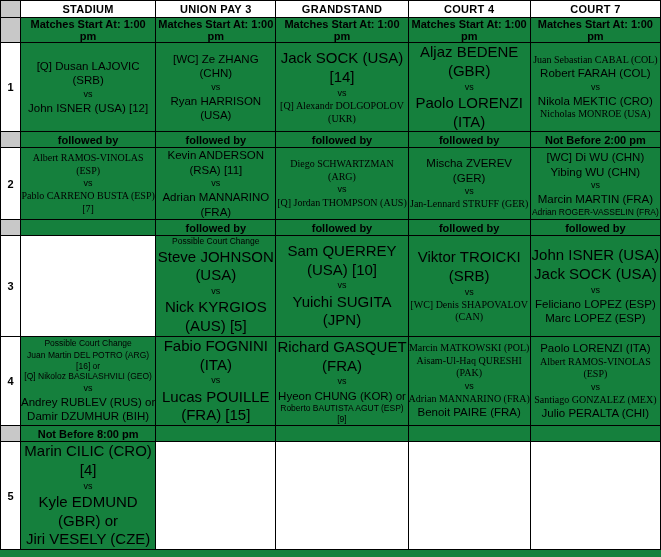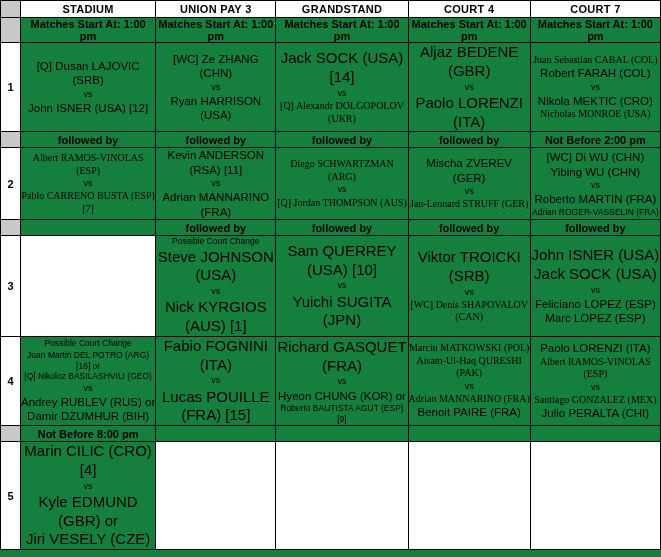--- a/index.html
+++ b/index.html
@@ -167,42 +167,42 @@
           </td>
       <td class="match">
             <span class="ln p med">Mischa ZVEREV (GER)</span>
             <span class="vs">vs</span>
             <span class="ln p sm">Jan-Lennard STRUFF (GER)</span>
           </td>
       <td class="match">
             <span class="ln p med">[WC] Di WU (CHN)</span>
             <span class="ln p med">Yibing WU (CHN)</span>
             <span class="vs">vs</span>
-            <span class="ln p med">Roberto MARTIN (FRA)</span>
+            <span class="ln p med">Marcin MARTIN (FRA)</span>
             <span class="ln p xs">Adrian ROGER-VASSELIN (FRA)</span>
           </td>
     </tr>
 
     <tr>
       <td class="corner spacer-num"></td>
       <td class="notebar"></td>
       <td class="notebar">followed by</td>
       <td class="notebar">followed by</td>
       <td class="notebar">followed by</td>
       <td class="notebar">followed by</td>
     </tr>
 
     <tr>
       <td class="rownum">3</td>
       <td class="match empty blank-tall"></td>
       <td class="match">
             <span class="ccnote">Possible Court Change</span>
             <span class="ln p big">Steve JOHNSON (USA)</span>
             <span class="vs">vs</span>
-            <span class="ln p big">Nick KYRGIOS (AUS) [1]</span>
+            <span class="ln p big">Nick KYRGIOS (AUS) [5]</span>
           </td>
       <td class="match">
             <span class="ln p big">Sam QUERREY (USA) [10]</span>
             <span class="vs">vs</span>
             <span class="ln p big">Yuichi SUGITA (JPN)</span>
           </td>
       <td class="match">
             <span class="ln p big">Viktor TROICKI (SRB)</span>
             <span class="vs">vs</span>
             <span class="ln p sm">[WC] Denis SHAPOVALOV (CAN)</span>

